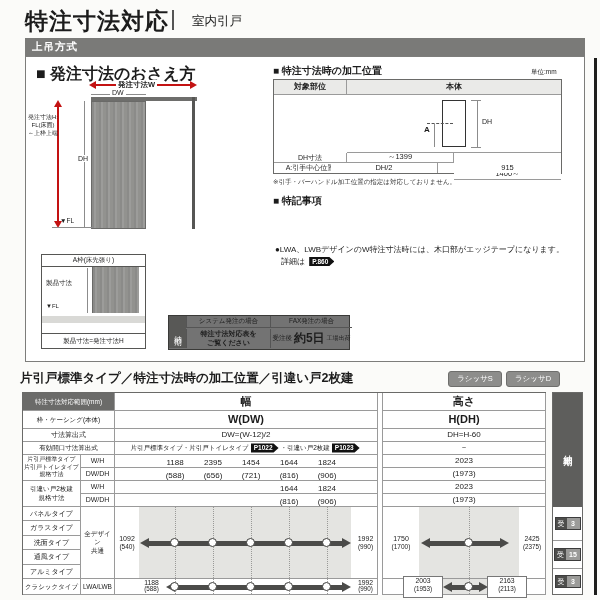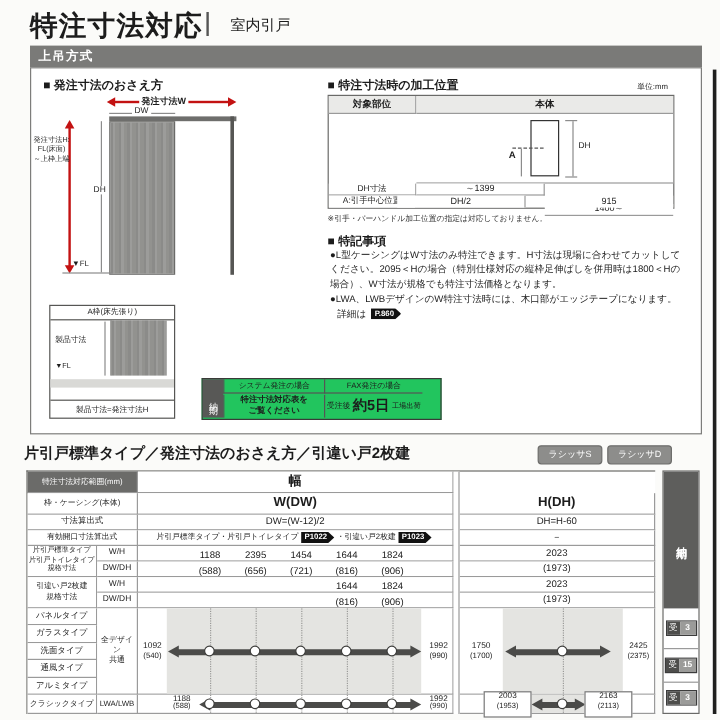--- a/index.html
+++ b/index.html
@@ -38,21 +38,21 @@
   <div class="abs" style="left:25px;top:6px;font-size:23px;font-weight:bold;letter-spacing:1px;">特注寸法対応</div>
   <div class="abs" style="left:172px;top:10px;width:2px;height:20px;background:#555;"></div>
   <div class="abs" style="left:192px;top:13px;font-size:12.5px;font-weight:normal;">室内引戸</div>
 
   <div class="abs" style="left:25px;top:38px;width:560px;height:18px;background:#7a7a78;display:flex;align-items:center;">
     <span style="color:#fff;font-size:10.5px;font-weight:bold;padding-left:7px;letter-spacing:1px;">上吊方式</span>
   </div>
 
   <div class="abs" style="left:25px;top:56px;width:560px;height:306px;border:1px solid #7d7d7b;background:#fff;position:absolute;">
 
-    <div class="abs" style="left:10px;top:7px;font-size:10px;font-weight:bold;">■ 発注寸法のおさえ方</div>
+    <div class="abs" style="left:10px;top:7px;font-size:16px;font-weight:bold;">■ 発注寸法のおさえ方</div>
 
     <div class="abs" style="left:65px;top:40px;width:106px;height:4px;background:#6e6e6c;"></div>
     <div class="abs" style="left:166px;top:40px;width:3px;height:132px;background:#565654;"></div>
     <div class="abs wood" style="left:65px;top:44px;width:55px;height:128px;border:1px solid #6a6a68;"></div>
 
     <div class="abs redline" style="left:66px;top:27px;width:102px;height:2px;"></div>
     <div class="abs" style="left:63px;top:24px;width:0;height:0;border-top:4px solid transparent;border-bottom:4px solid transparent;border-right:7px solid #c31212;"></div>
     <div class="abs" style="left:164px;top:24px;width:0;height:0;border-top:4px solid transparent;border-bottom:4px solid transparent;border-left:7px solid #c31212;"></div>
     <div class="abs" style="left:90px;top:23px;background:#fff;padding:0 2px;font-size:7.5px;font-weight:bold;">発注寸法W</div>
 
@@ -76,21 +76,21 @@
     <div class="abs" style="left:15px;top:197px;width:105px;height:95px;border:1px solid #565654;background:#fff;">
       <div class="abs ctr" style="left:0;top:0;width:103px;height:12px;border-bottom:1px solid #565654;font-size:6.5px;">A枠(床先張り)</div>
       <div class="abs wood" style="left:50px;top:12px;width:47px;height:46px;border-left:1px solid #6a6a68;"></div>
       <div class="abs dim" style="left:45px;top:13px;width:1px;height:45px;"></div>
       <div class="abs" style="left:4px;top:24px;font-size:6.5px;">製品寸法</div>
       <div class="abs" style="left:4px;top:48px;font-size:6px;">▼FL</div>
       <div class="abs" style="left:0;top:61px;width:103px;height:7px;background:#d9d9d6;"></div>
       <div class="abs ctr" style="left:0;top:78px;width:103px;height:15px;border-top:1px solid #565654;font-size:6.5px;">製品寸法=発注寸法H</div>
     </div>
 
-    <div class="abs" style="left:142px;top:258px;width:200px;height:35px;border:1.5px solid #3a3a38;background:#22c55e;">
+    <div class="abs" style="left:142px;top:258px;width:182px;height:35px;border:1.5px solid #3a3a38;background:#737373;">
       <div class="abs ctr dark" style="left:0;top:0;width:17px;height:32px;background:#58585б;background:#585856;">
         <span class="vtext" style="font-size:7.5px;">納期</span>
       </div>
       <div class="abs ctr" style="left:17px;top:0;width:84px;height:12px;border-left:1px solid #555;border-bottom:1px solid #555;font-size:6.5px;">システム発注の場合</div>
       <div class="abs ctr" style="left:101px;top:0;width:82px;height:12px;border-left:1px solid #555;border-bottom:1px solid #555;font-size:6.5px;">FAX発注の場合</div>
       <div class="abs ctr" style="left:17px;top:13px;width:84px;height:19px;border-left:1px solid #555;font-size:7px;font-weight:bold;flex-direction:column;line-height:1.2;">
         <div>特注寸法対応表を</div>
         <div>ご覧ください</div>
       </div>
       <div class="abs ctr" style="left:101px;top:13px;width:82px;height:19px;border-left:1px solid #555;font-size:6.5px;gap:2px;">
@@ -122,36 +122,36 @@
       <div class="cell" style="left:73px;top:73px;width:107px;height:10px;font-size:7.5px;">～1399</div>
       <div class="cell" style="left:180px;top:90px;width:107px;height:10px;font-size:7.5px;border-right:none;">1400～</div>
       <div class="cell" style="left:0;top:83px;width:73px;height:10px;font-size:7px;border-bottom:none;">A:引手中心位置</div>
       <div class="cell" style="left:57px;top:83px;width:107px;height:10px;font-size:7.5px;border-bottom:none;">DH/2</div>
       <div class="cell" style="left:180px;top:83px;width:107px;height:10px;font-size:7.5px;border:none;">915</div>
     </div>
 
     <div class="abs" style="left:247px;top:121px;font-size:6.5px;color:#333;">※引手・バーハンドル加工位置の指定は対応しておりません。</div>
 
     <div class="abs" style="left:247px;top:137px;font-size:10px;font-weight:bold;">■ 特記事項</div>
-    <div class="abs" style="left:249px;top:150px;width:292px;font-size:8px;line-height:1.5;text-align:justify;">●L型ケーシングはW寸法のみ特注できます。H寸法は現場に合わせてカットしてください。2095＜Hの場合（特別仕様対応の縦枠足伸ばしを併用時は1800＜Hの場合）、W寸法が規格でも特注寸法価格となります。</div>
     <div class="abs" style="left:249px;top:187px;width:292px;font-size:8px;line-height:1.5;">●LWA、LWBデザインのW特注寸法時には、木口部がエッジテープになります。</div>
     <div class="abs" style="left:255px;top:199px;font-size:8px;display:flex;align-items:center;gap:2px;">
       <span>詳細は</span>
       <span class="pbadge" style="position:static;">P.860</span>
     </div>
   </div>
 
-  <div class="abs" style="left:20px;top:370px;font-size:12.5px;font-weight:bold;">片引戸標準タイプ／発注寸法のおさえ方／引違い戸2枚建</div>
+  <div class="abs" style="left:20px;top:370px;font-size:12.5px;font-weight:bold;">片引戸標準タイプ／特注寸法時の加工位置／引違い戸2枚建</div>
   <div class="lbadge" style="left:448px;top:371px;width:52px;">ラシッサS</div>
   <div class="lbadge" style="left:506px;top:371px;width:52px;">ラシッサD</div>
 
   <div class="abs" style="left:22px;top:392px;width:524px;height:203px;border-top:1px solid #6a6a68;border-left:1px solid #6a6a68;background:#fff;">
 
     <div class="cell dark" style="left:0;top:0;width:92px;height:18px;font-size:6.5px;">特注寸法対応範囲(mm)</div>
     <div class="cell" style="left:92px;top:0;width:263px;height:18px;font-size:11px;font-weight:bold;">幅</div>
+    <div class="cell" style="left:360px;top:0;width:163px;height:18px;font-size:11px;font-weight:bold;">高さ</div>
 
     <div class="cell" style="left:0;top:18px;width:92px;height:18px;font-size:6.5px;">枠・ケーシング(本体)</div>
     <div class="cell" style="left:92px;top:18px;width:263px;height:18px;font-size:11px;font-weight:bold;">W(DW)</div>
     <div class="cell" style="left:360px;top:18px;width:163px;height:18px;font-size:11px;font-weight:bold;">H(DH)</div>
 
     <div class="cell" style="left:0;top:36px;width:92px;height:13px;font-size:7px;">寸法算出式</div>
     <div class="cell" style="left:92px;top:36px;width:263px;height:13px;font-size:8px;">DW=(W-12)/2</div>
     <div class="cell" style="left:360px;top:36px;width:163px;height:13px;font-size:8px;">DH=H-60</div>
 
     <div class="cell" style="left:0;top:49px;width:92px;height:13px;font-size:6.5px;">有効開口寸法算出式</div>

